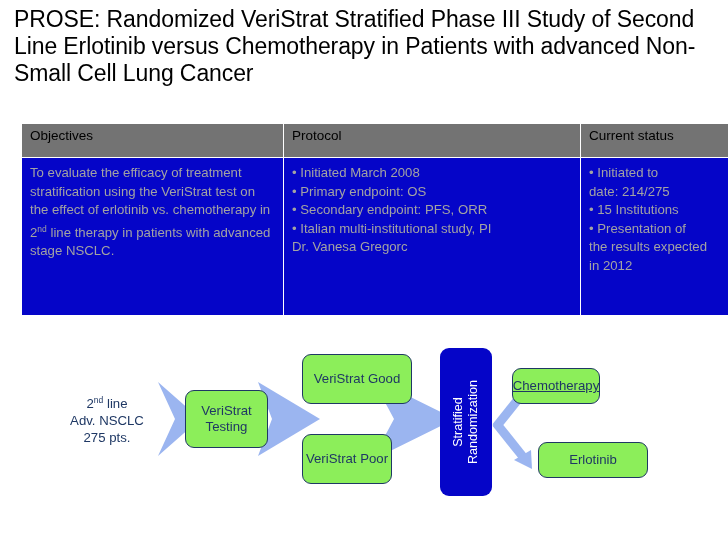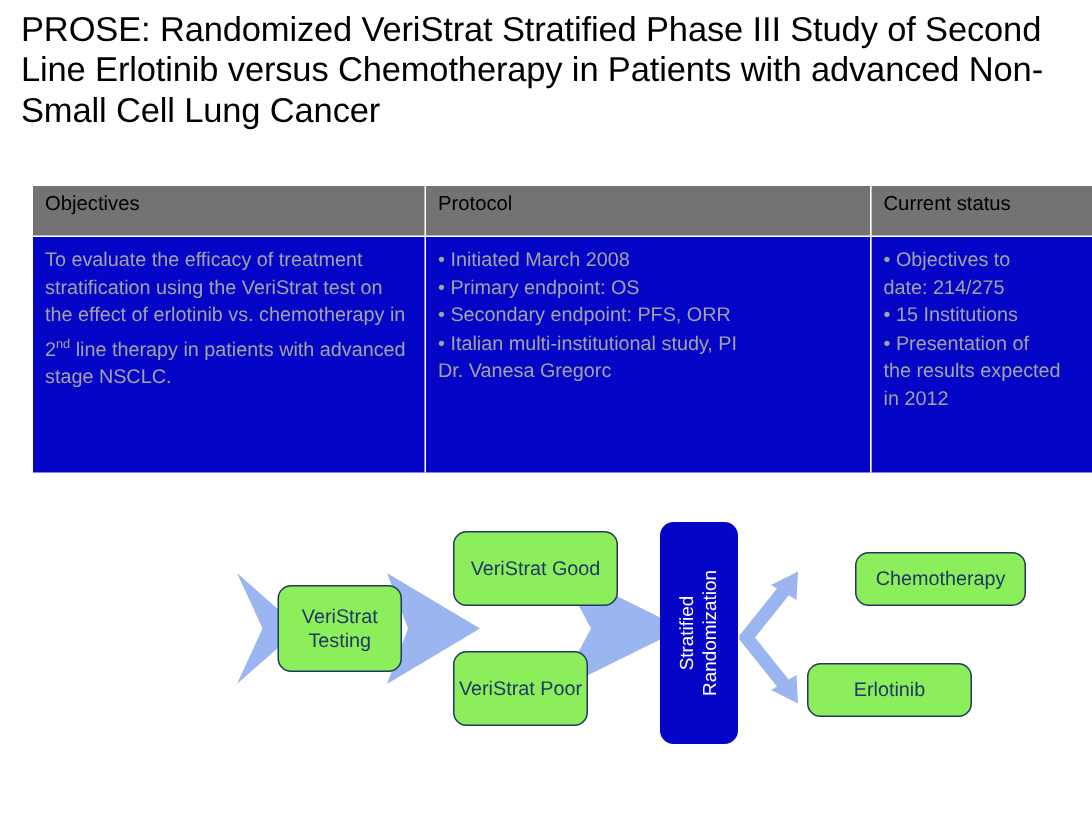--- a/index.html
+++ b/index.html
@@ -86,21 +86,21 @@
     line-height: 16px;
     display: flex;
     align-items: center;
     justify-content: center;
     text-align: center;
     box-sizing: border-box;
   }
   #box-veristrat-testing { left: 185px; top: 60px;  width: 83px;  height: 58px; }
   #box-veristrat-good    { left: 302px; top: 24px;  width: 110px; height: 50px; }
   #box-veristrat-poor    { left: 302px; top: 104px; width: 90px; height: 50px; }
-  #box-chemotherapy      { left: 570px; top: 38px;  width: 114px; height: 36px; }
+  #box-chemotherapy      { left: 512px; top: 38px;  width: 88px; height: 36px; text-decoration: underline; }
   #box-erlotinib         { left: 538px; top: 112px; width: 110px; height: 36px; }
 
   #box-randomization {
     position: absolute;
     left: 440px;
     top: 18px;
     width: 52px;
     height: 148px;
     background: #0505C8;
     border-radius: 9px;
@@ -148,21 +148,21 @@
       <span>To evaluate the efficacy of treatment stratification using the VeriStrat test on the effect of erlotinib vs. chemotherapy in 2</span><sup>nd</sup><span> line therapy in patients with advanced stage NSCLC.</span>
     </td>
     <td class="body-cell">
       <div class="bullet-line">•  Initiated March 2008</div>
       <div class="bullet-line">•  Primary endpoint: OS</div>
       <div class="bullet-line">•  Secondary endpoint: PFS,   ORR</div>
       <div class="bullet-line">•  Italian multi-institutional study,   PI</div>
       <div class="bullet-line">Dr. Vanesa Gregorc</div>
     </td>
     <td class="body-cell">
-      <div class="bullet-line">•   Objectives to</div>
+      <div class="bullet-line">•   Initiated to</div>
       <div class="bullet-line">date: 214/275</div>
       <div class="bullet-line">•   15 Institutions</div>
       <div class="bullet-line">•   Presentation of</div>
       <div class="bullet-line">the results expected</div>
       <div class="bullet-line">in 2012</div>
     </td>
   </tr>
 </tbody>
   </table>
 
@@ -180,20 +180,25 @@
       <path d="M 496,97 L 524,62" stroke="#9BB5F0" stroke-width="9" stroke-linecap="butt" fill="none"></path>
       <polygon points="532,51 531,70 514,60" fill="#9BB5F0"></polygon>
     </g>
 
     <g>
       <path d="M 496,93 L 524,128" stroke="#9BB5F0" stroke-width="9" stroke-linecap="butt" fill="none"></path>
       <polygon points="532,139 531,120 514,130" fill="#9BB5F0"></polygon>
     </g>
   </svg>
 
+  <div id="intake-label">
+    <div><span>2</span><sup>nd</sup><span> line</span></div>
+    <div>Adv. NSCLC</div>
+    <div>275 pts.</div>
+  </div>
 
   <div class="flowbox" id="box-veristrat-good">VeriStrat Good</div>
 
   <div class="flowbox" id="box-veristrat-testing">
     <div>
       <div>VeriStrat</div>
       <div>Testing</div>
     </div>
   </div>
   <div class="flowbox" id="box-veristrat-poor">VeriStrat Poor</div>

